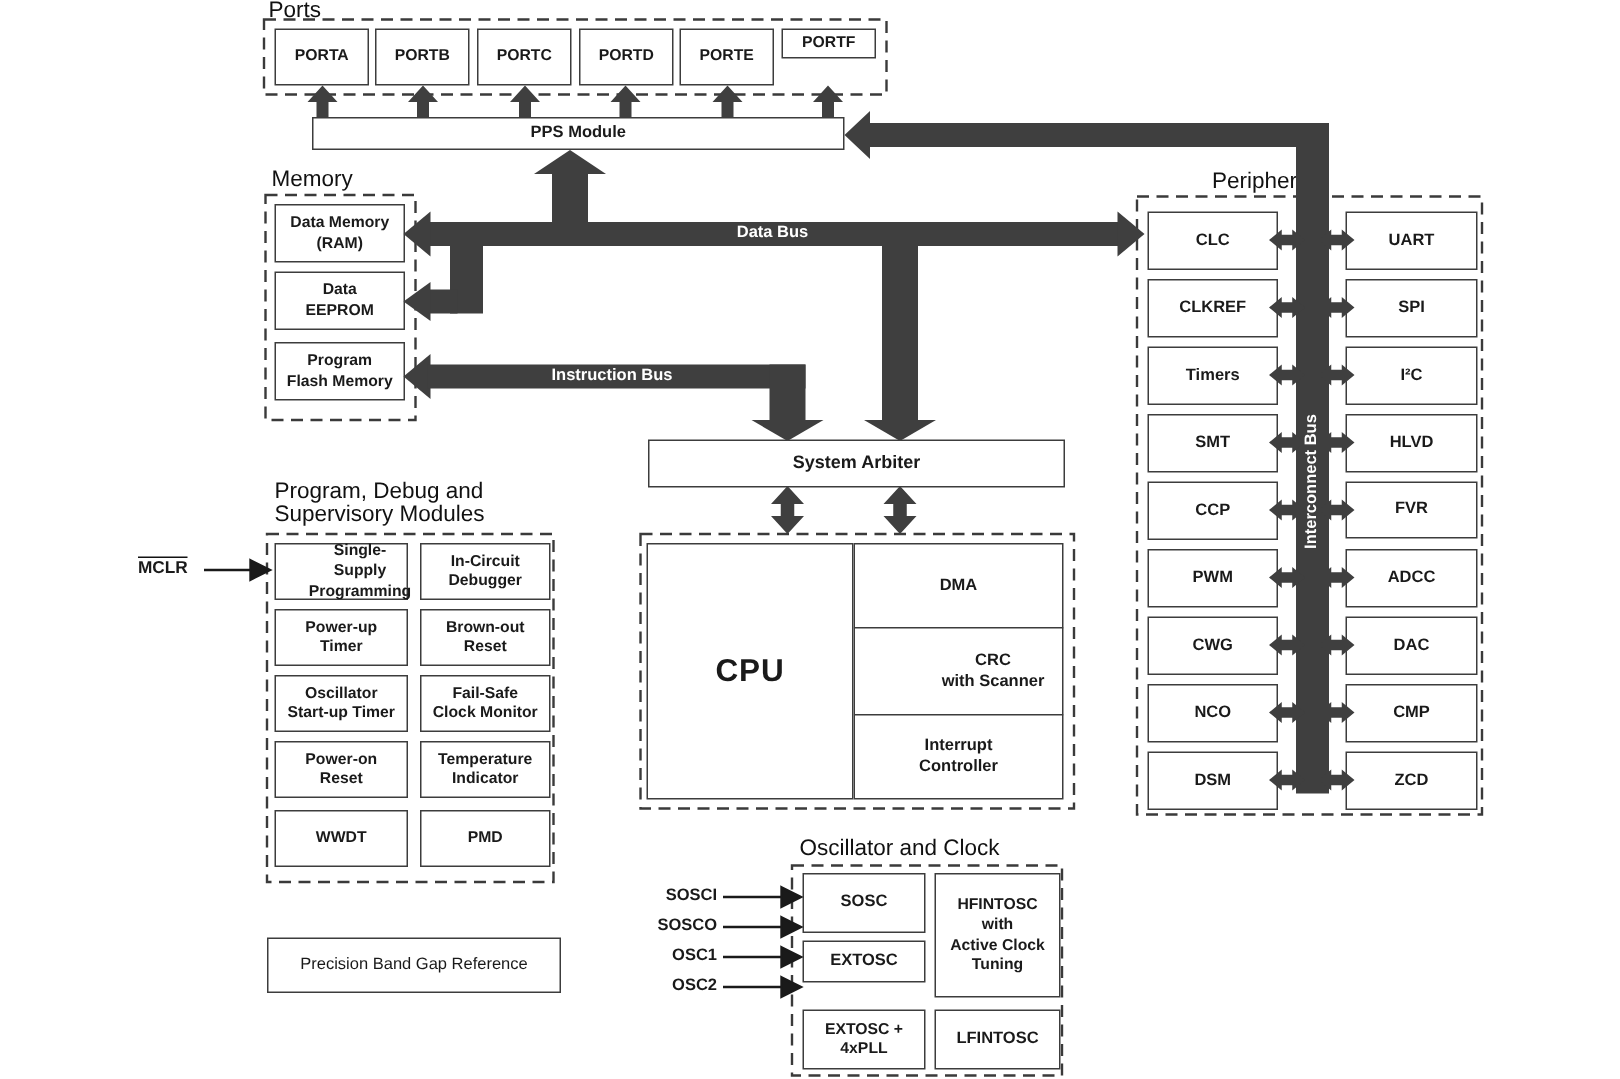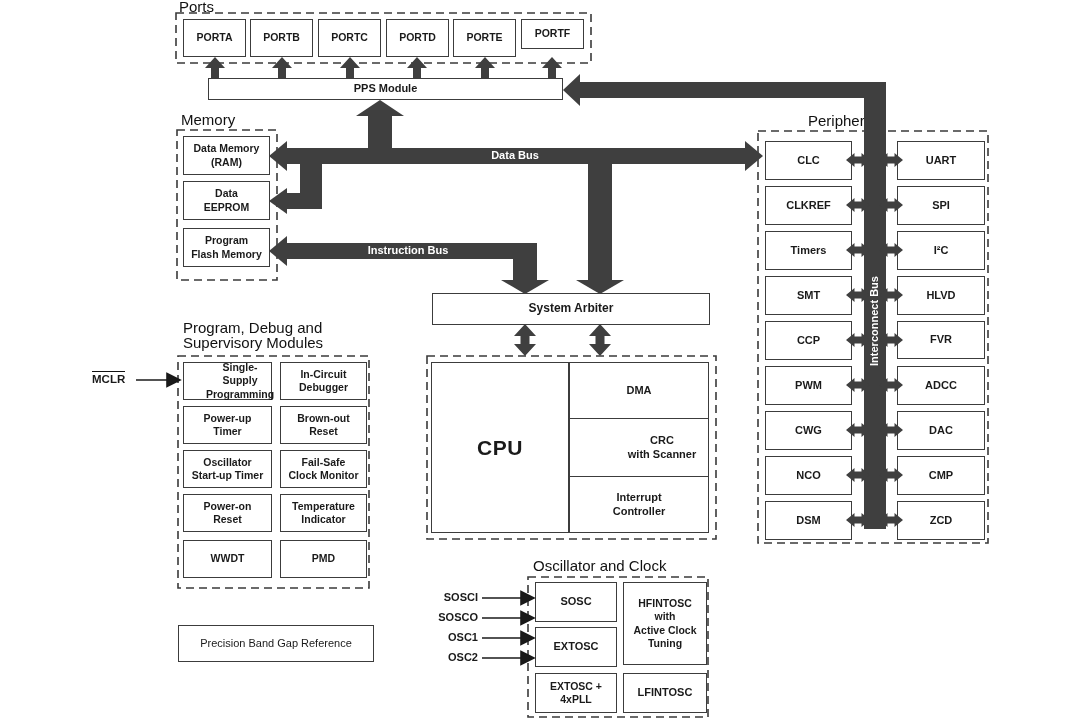--- a/index.html
+++ b/index.html
@@ -53,21 +53,21 @@
   <div class="sec-title" style="left:183px;top:321px;">Program, Debug and
 Supervisory Modules</div>
   <div class="sec-title" style="left:762px;top:114px;padding-left:46px;">Peripherals</div>
   <div class="sec-title" style="left:533px;top:559px;">Oscillator and Clock</div>
 
   <div class="box sm" style="left:183px;top:19px;width:63px;height:38px;">PORTA</div>
   <div class="box sm" style="left:250px;top:19px;width:63px;height:38px;">PORTB</div>
   <div class="box sm" style="left:318px;top:19px;width:63px;height:38px;">PORTC</div>
   <div class="box sm" style="left:386px;top:19px;width:63px;height:38px;">PORTD</div>
   <div class="box sm" style="left:453px;top:19px;width:63px;height:38px;">PORTE</div>
-  <div class="box sm" style="left:521px;top:19px;width:63px;height:30px;">PORTF</div>
+  <div class="box sm" style="left:521px;top:19px;width:63px;height:20px;">PORTF</div>
 
   <div class="box" style="left:208px;top:78px;width:355px;height:22px;">PPS Module</div>
 
   <div class="box sm" style="left:183px;top:136px;width:87px;height:39px;">Data Memory
 (RAM)</div>
   <div class="box sm" style="left:183px;top:181px;width:87px;height:39px;">Data
 EEPROM</div>
   <div class="box sm" style="left:183px;top:228px;width:87px;height:39px;">Program
 Flash Memory</div>
 
@@ -101,21 +101,21 @@
 
   <div class="mclr" style="left:92px;top:371px;"><span>MCLR</span></div>
 
   <div class="box" style="left:178px;top:625px;width:196px;height:37px;font-weight:400;">Precision Band Gap Reference</div>
 
   <div class="box" style="left:535px;top:582px;width:82px;height:40px;">SOSC</div>
   <div class="box sm" style="left:623px;top:582px;width:84px;height:83px;">HFINTOSC
 with
 Active Clock
 Tuning</div>
-  <div class="box" style="left:535px;top:627px;width:82px;height:40px;">EXTOSC</div>
+  <div class="box" style="left:535px;top:627px;width:82px;height:28px;">EXTOSC</div>
   <div class="box sm" style="left:535px;top:673px;width:82px;height:40px;">EXTOSC +
 4xPLL</div>
   <div class="box" style="left:623px;top:673px;width:84px;height:40px;">LFINTOSC</div>
 
   <div class="sig-label" style="left:430px;top:591px;width:48px;">SOSCI</div>
   <div class="sig-label" style="left:430px;top:611px;width:48px;">SOSCO</div>
   <div class="sig-label" style="left:430px;top:631px;width:48px;">OSC1</div>
   <div class="sig-label" style="left:430px;top:651px;width:48px;">OSC2</div>
 
   <div class="box" style="left:765px;top:141px;width:87px;height:39px;">CLC</div>

